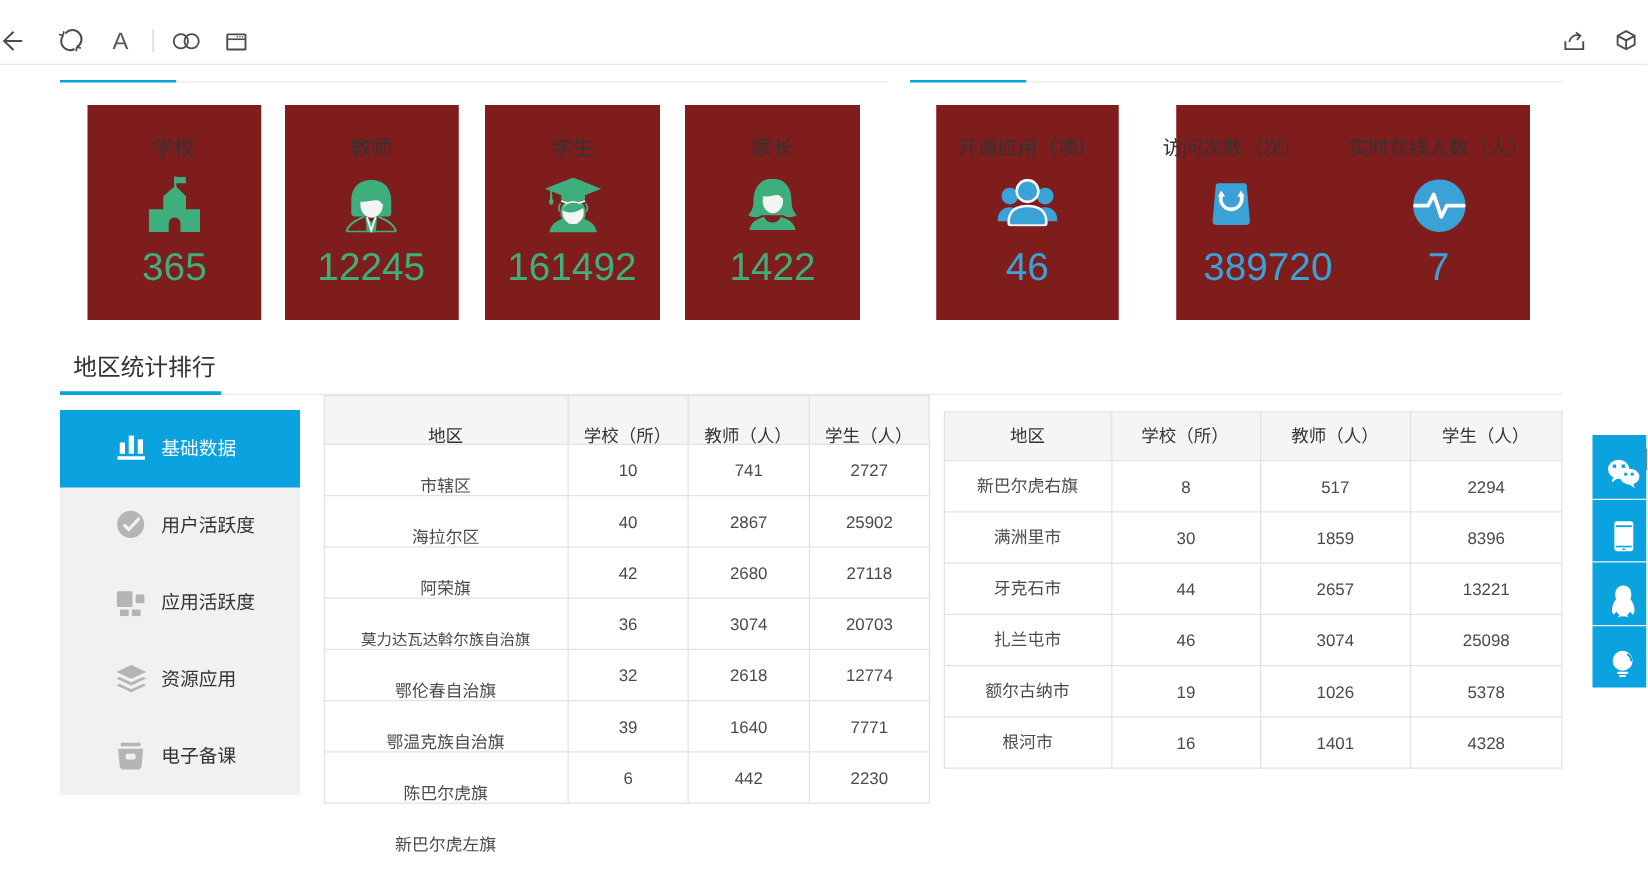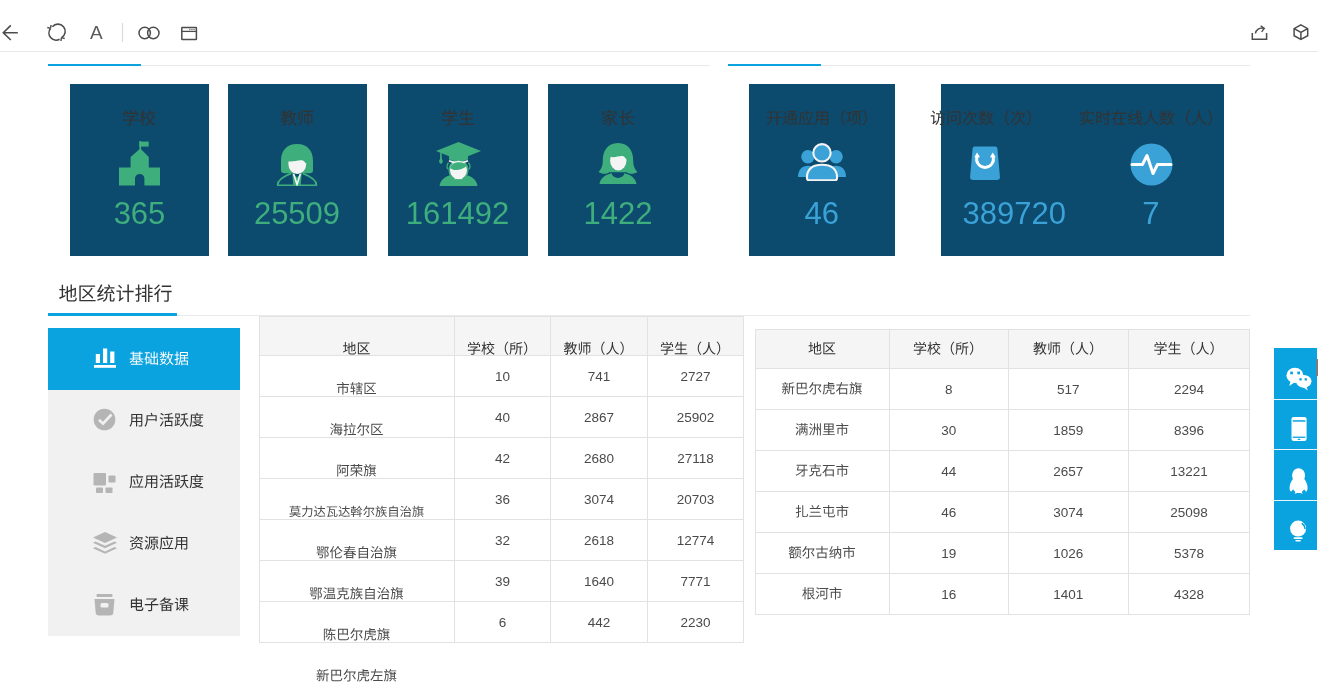--- a/index.html
+++ b/index.html
@@ -1,16 +1,16 @@
 <!DOCTYPE html>
 <html><head><meta charset="utf-8"><style>
 *{margin:0;padding:0;box-sizing:border-box}
 html,body{width:1318px;height:698px;background:#fff;font-family:"Liberation Sans",sans-serif;overflow:hidden;position:relative}
 .abs{position:absolute}
-.card{position:absolute;top:84px;height:172px;background:#0c4a6e;}
+.card{position:absolute;top:84px;height:172px;background:#7f1d1d;}
 .card .num{position:absolute;width:100%;top:114px;text-align:center;font-size:31px;line-height:31px}
 .ic{position:absolute}
 .mic{position:absolute;left:93px}
 .tbl{position:absolute}
 table{border-collapse:collapse;table-layout:fixed}
 td{border:1px solid #e2e2e2;height:41px;text-align:center;font-size:13.5px;color:#4a4a4a;background:#fff;padding:0}
 tr.th td{height:39px;background:#f5f5f5}
 </style></head><body>
 <svg class="abs" style="left:0;top:0" width="1318" height="52" viewBox="0 0 1318 52">
     <g stroke="#4c4c4c" stroke-width="1.6" fill="none">
@@ -38,21 +38,21 @@
   </svg>
 <div class="abs" style="left:0;top:51px;width:1318px;height:1px;background:#e8e8e8"></div>
 <div class="abs" style="left:48px;top:65px;width:662px;height:1px;background:#eaeaea"></div>
 <div class="abs" style="left:48px;top:63.5px;width:93px;height:2.5px;background:#0aa3e0"></div>
 <div class="abs" style="left:728px;top:65px;width:522px;height:1px;background:#eaeaea"></div>
 <div class="abs" style="left:728px;top:63.5px;width:93px;height:2.5px;background:#0aa3e0"></div>
 <div class="card" style="left:70px;width:139px">
     <div class="num" style="color:#3fae7d">365</div>
   </div>
 <div class="card" style="left:227.5px;width:139px">
-    <div class="num" style="color:#3fae7d">25509</div>
+    <div class="num" style="color:#3fae7d">12245</div>
   </div>
 <div class="card" style="left:387.5px;width:140px">
     <div class="num" style="color:#3fae7d">161492</div>
   </div>
 <div class="card" style="left:548px;width:140px">
     <div class="num" style="color:#3fae7d">1422</div>
   </div>
 <div class="card" style="left:748.5px;width:146.5px">
     <div class="num" style="color:#3ba2d7">46</div>
   </div>

